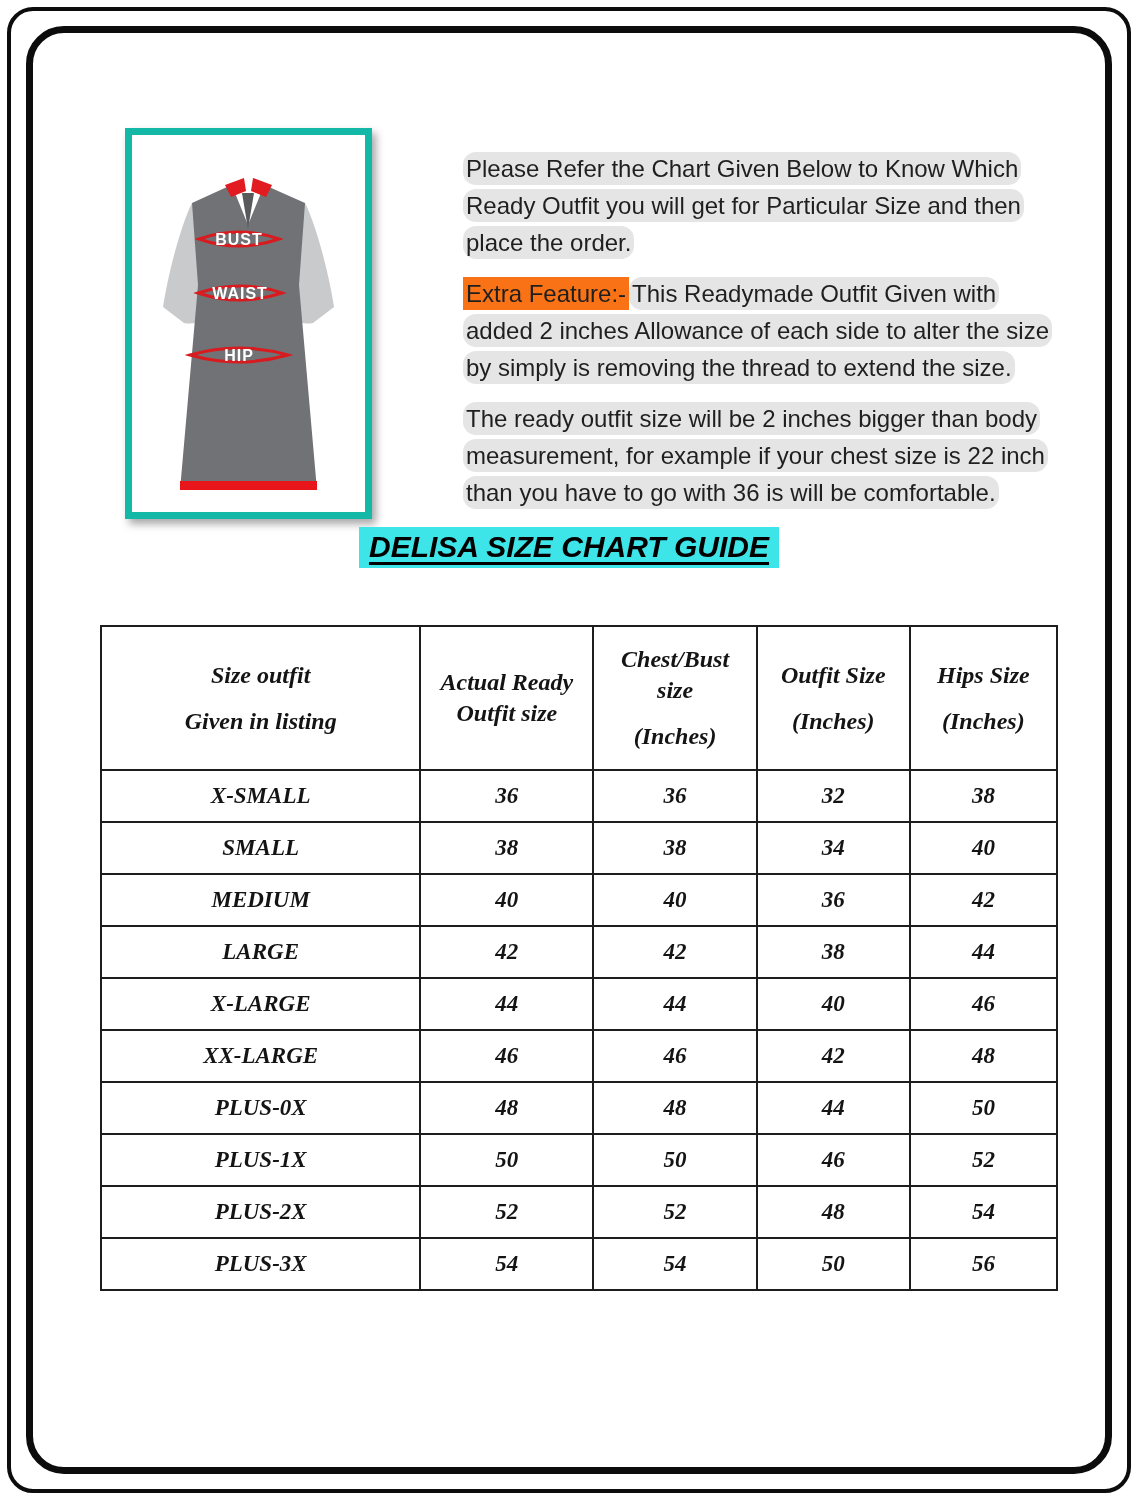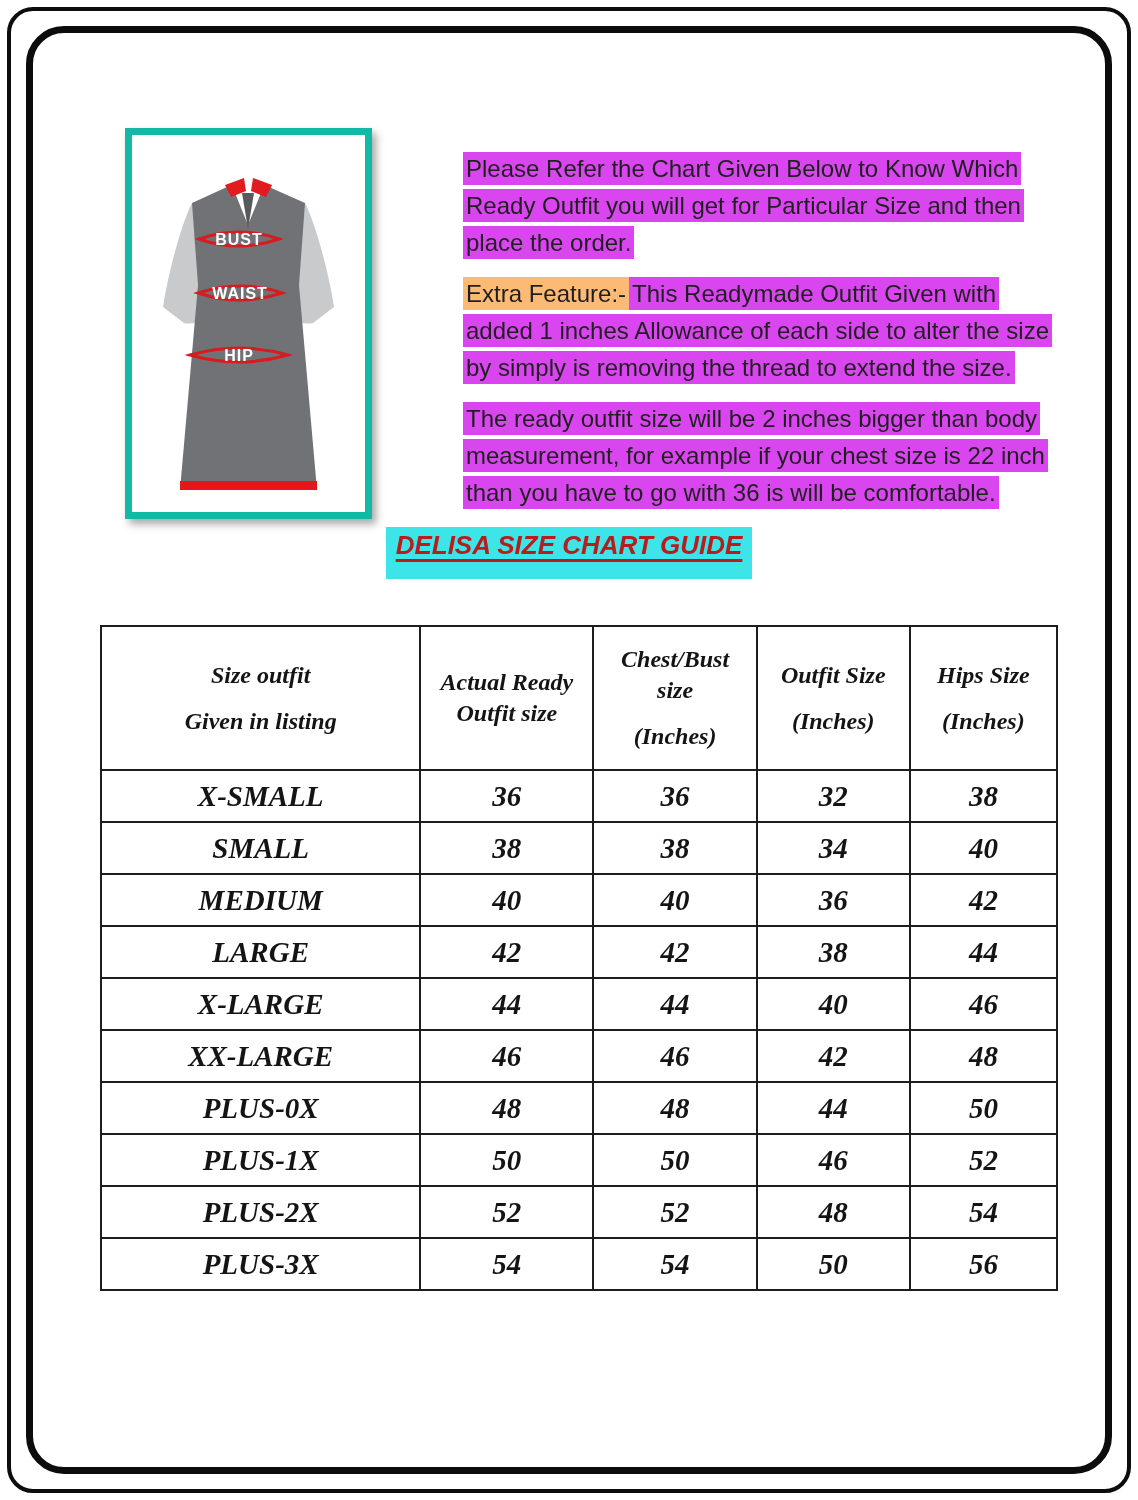--- a/index.html
+++ b/index.html
@@ -15,39 +15,39 @@
   .dress-box{position:absolute;left:125px;top:128px;width:233px;height:377px;
              background:#ffffff;border:7px solid #14b8a6;
              box-shadow:4px 5px 8px rgba(0,0,0,0.35);}
   .dress-box svg{display:block;width:100%;height:100%;}
 
   
   .intro{position:absolute;left:463px;top:150px;width:572px;}
   .para{margin:0 0 14px 0;}
   .line{display:block;height:37px;line-height:37px;white-space:nowrap;}
   .hl-y,.hl-c{font-size:24px;color:#1f1f1f;padding:3px 3px;}
-  .hl-y{background:#d946ef;}
-  .hl-c{background:#fdba74;}
+  .hl-y{background:#e5e5e5;border-radius:13px;}
+  .hl-c{background:#f97316;}
 
   
   .title-wrap{position:absolute;left:0;top:527px;width:100%;text-align:center;}
-  .title-text{display:inline-block;background:#3ee5e8;color:#b91c1c;
+  .title-text{display:inline-block;background:#3ee5e8;color:#000000;
               font-family:"Liberation Sans",sans-serif;
-              font-size:26px;font-weight:bold;font-style:italic;
-              padding:3px 10px 18px 10px;
+              font-size:30px;font-weight:bold;font-style:italic;
+              padding:3px 10px 4px 10px;
               text-decoration:underline;text-decoration-thickness:2.5px;text-underline-offset:5px;}
 
   
   .table-wrap{position:absolute;left:100px;top:625px;width:958px;}
   table.size{border-collapse:collapse;width:100%;table-layout:fixed;
              font-family:"Liberation Serif",serif;color:#141414;}
   table.size th,table.size td{border:2px solid #1d1d1d;text-align:center;vertical-align:middle;
              background:#ffffff;}
   table.size th{height:140px;font-weight:bold;font-style:italic;font-size:24px;}
-  table.size td{height:48px;font-weight:bold;font-style:italic;font-size:29px;margin-left:24px;}
+  table.size td{height:48px;font-weight:bold;font-style:italic;font-size:23px;margin-left:24px;}
   .hline{display:block;line-height:31px;}
   .hspacer{display:block;height:15px;}
 </style>
 </head>
 <body>
 
 <div id="page">
   <div class="frame-outer"></div>
   <div class="frame-inner"></div>
 
@@ -77,21 +77,21 @@
   </div>
 
   <div class="intro" id="intro">
       <div class="para">
         <span class="line"><span class="hl-y">Please Refer the Chart Given Below to Know Which</span></span>
         <span class="line"><span class="hl-y">Ready Outfit you will get for Particular Size and then</span></span>
         <span class="line"><span class="hl-y">place the order.</span></span>
       </div>
       <div class="para">
         <span class="line"><span class="hl-c">Extra Feature:-</span><span class="hl-y">This Readymade Outfit Given with</span></span>
-        <span class="line"><span class="hl-y">added 1 inches Allowance of each side to alter the size</span></span>
+        <span class="line"><span class="hl-y">added 2 inches Allowance of each side to alter the size</span></span>
         <span class="line"><span class="hl-y">by simply is removing the thread to extend the size.</span></span>
       </div>
       <div class="para">
         <span class="line"><span class="hl-y">The ready outfit size will be 2 inches bigger than body</span></span>
         <span class="line"><span class="hl-y">measurement, for example if your chest size is 22 inch</span></span>
         <span class="line"><span class="hl-y">than you have to go with 36 is will be comfortable.</span></span>
       </div>
     </div>
 
   <div class="title-wrap">

